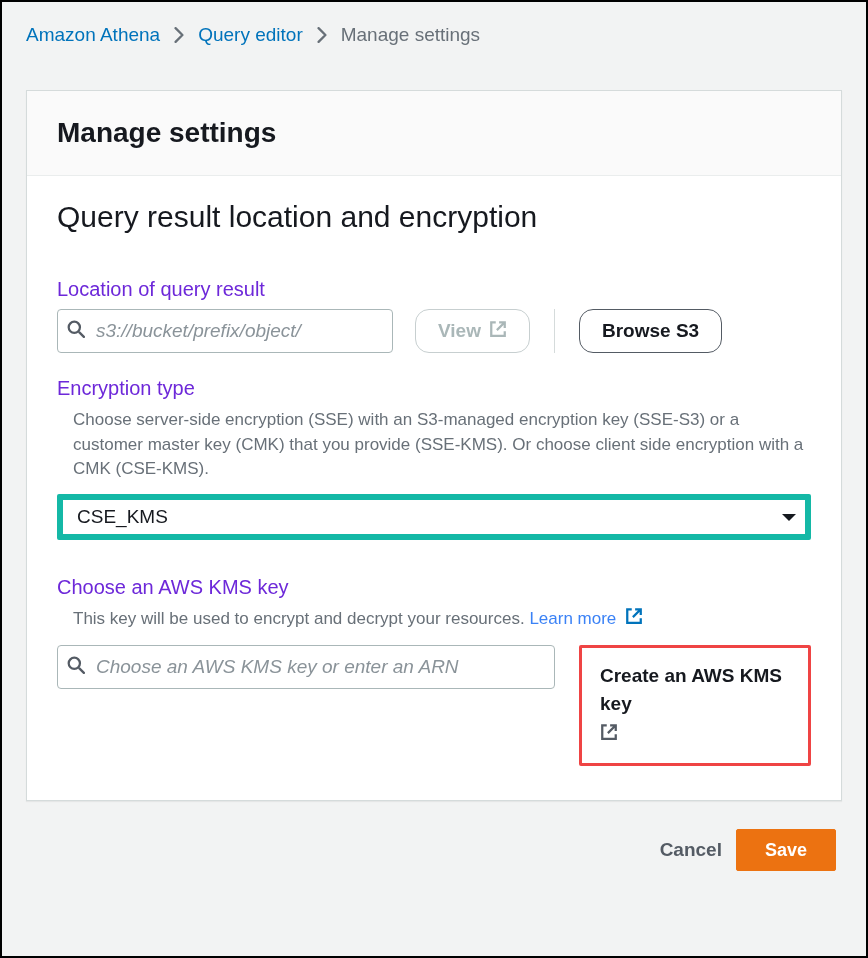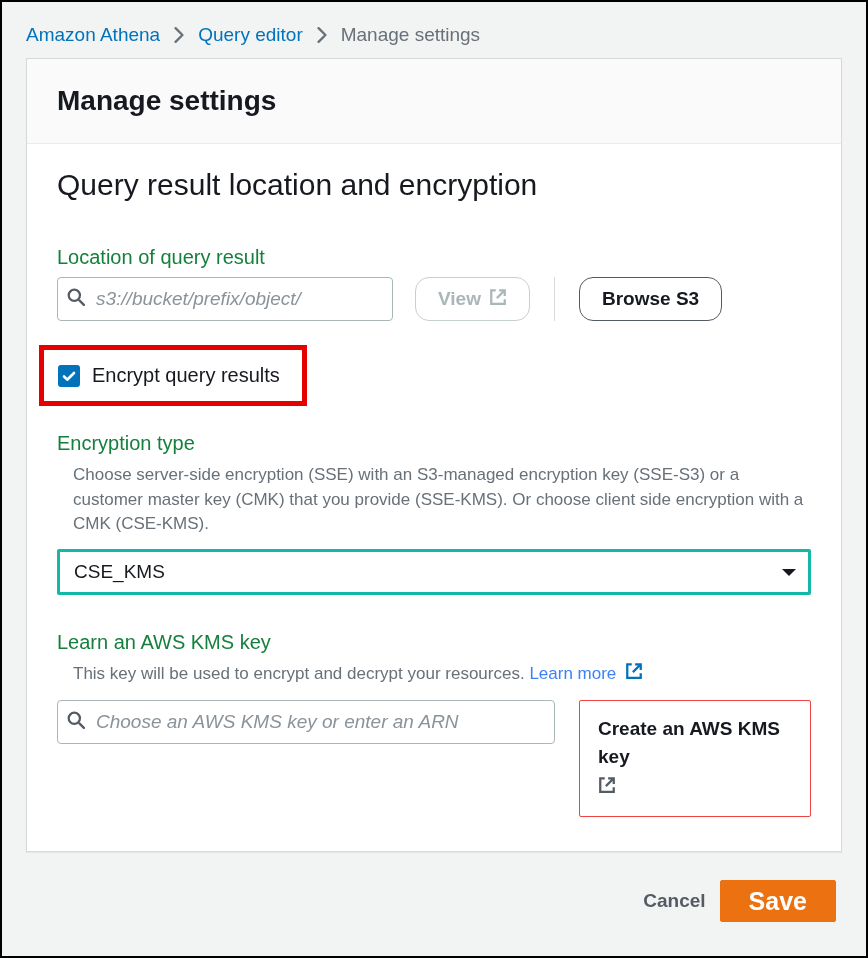--- a/index.html
+++ b/index.html
@@ -18,21 +18,21 @@
   }
   .inner-pad {
     padding: 22px 24px 24px 24px;
   }
   
   .breadcrumb {
     display: flex;
     align-items: center;
     gap: 14px;
     font-size: 19px;
-    margin-bottom: 12px;
+    margin-bottom: 44px;
   }
   .breadcrumb a {
     color: #0073bb;
     text-decoration: none;
     cursor: pointer;
   }
   .breadcrumb .current {
     color: #687078;
   }
   .breadcrumb .chev {
@@ -63,21 +63,21 @@
     padding: 24px 30px 34px 30px;
   }
   .section-title {
     font-size: 30px;
     font-weight: 400;
     color: #16191f;
     margin: 0 0 44px 0;
   }
   .field-label {
     font-size: 20px;
-    color: #15803d;
+    color: #6d28d9;
     margin: 0 0 8px 0;
     display: block;
   }
   .field-desc {
     font-size: 17px;
     color: #687078;
     line-height: 1.45;
     margin: 2px 0 12px 16px;
   }
   .field-desc a {
@@ -178,21 +178,21 @@
   
   .select-wrap {
     position: relative;
     width: 100%;
     margin-bottom: 36px;
   }
   .select {
     width: 100%;
     box-sizing: border-box;
     height: 46px;
-    border: 3px solid #14b8a6;
+    border: 6px solid #14b8a6;
     border-radius: 2px;
     padding: 0 40px 0 14px;
     font-size: 19px;
     background: #fff;
     display: flex;
     align-items: center;
     cursor: pointer;
   }
   .select .caret {
     position: absolute;
@@ -206,21 +206,21 @@
   .row-kms {
     display: flex;
     gap: 24px;
     align-items: flex-start;
   }
   .row-kms .input-wrap {
     flex: 1 1 auto;
   }
   .btn-multiline {
     flex: 0 0 232px;
-    border: 1px solid #ef4444;
+    border: 3px solid #ef4444;
     background: #fff;
     border-radius: 2px;
     padding: 14px 18px;
     font-size: 19px;
     font-weight: 700;
     color: #16191f;
     cursor: pointer;
     text-align: left;
     line-height: 1.5;
   }
@@ -243,21 +243,21 @@
     border: none;
     font-size: 19px;
     font-weight: 700;
     color: #545b64;
     cursor: pointer;
   }
   .btn-primary {
     background: #ec7211;
     border: 1px solid #ec7211;
     color: #fff;
-    font-size: 25px;
+    font-size: 18px;
     font-weight: 700;
     height: 42px;
     padding: 0 28px;
     border-radius: 2px;
     cursor: pointer;
   }
 
   .ext-link-icon svg { width: 18px; height: 18px; }
 </style>
 </head>
@@ -311,48 +311,40 @@
                 </svg>
             </span>
           </button>
           <div class="divider-v"></div>
           <button class="btn">
             <span>Browse S3</span>
           </button>
         </div>
 
         
-        <div class="highlight">
-          <span class="checkbox" role="checkbox" aria-checked="true">
-            <svg viewBox="0 0 16 16" fill="none">
-                <path d="M3 8.5l3.2 3.2L13 5" stroke="#fff" stroke-width="2.6" stroke-linecap="round" stroke-linejoin="round"></path>
-              </svg>
-          </span>
-          <span class="checkbox-label">Encrypt query results</span>
-        </div>
 
         
         <div>
           <label class="field-label">Encryption type</label>
           <p class="field-desc">Choose server-side encryption (SSE) with an S3-managed encryption key (SSE-S3) or a customer master key (CMK) that you provide (SSE-KMS). Or choose client side encryption with a CMK (CSE-KMS).</p>
           <div class="select-wrap">
             <div class="select">
               <span>CSE_KMS</span>
               <span class="caret">
                 <svg width="16" height="10" viewBox="0 0 16 10">
                     <path d="M1 1l7 7 7-7" fill="#16191f"></path>
                   </svg>
               </span>
             </div>
           </div>
         </div>
 
         
         <div>
-          <label class="field-label">Learn an AWS KMS key</label>
+          <label class="field-label">Choose an AWS KMS key</label>
           <p class="field-desc">
             <span>This key will be used to encrypt and decrypt your resources. </span><a><span>Learn more</span>
               <span class="ext-link-icon" style="display:inline-block;vertical-align:middle;margin-left:4px;">
                 <svg viewBox="0 0 16 16" fill="none">
                     <path d="M6 2H2v12h12v-4" stroke="#0073bb" stroke-width="2"></path>
                     <path d="M9 2h5v5M14 2L7 9" stroke="#0073bb" stroke-width="2"></path>
                   </svg>
               </span>
             </a>
           </p>

